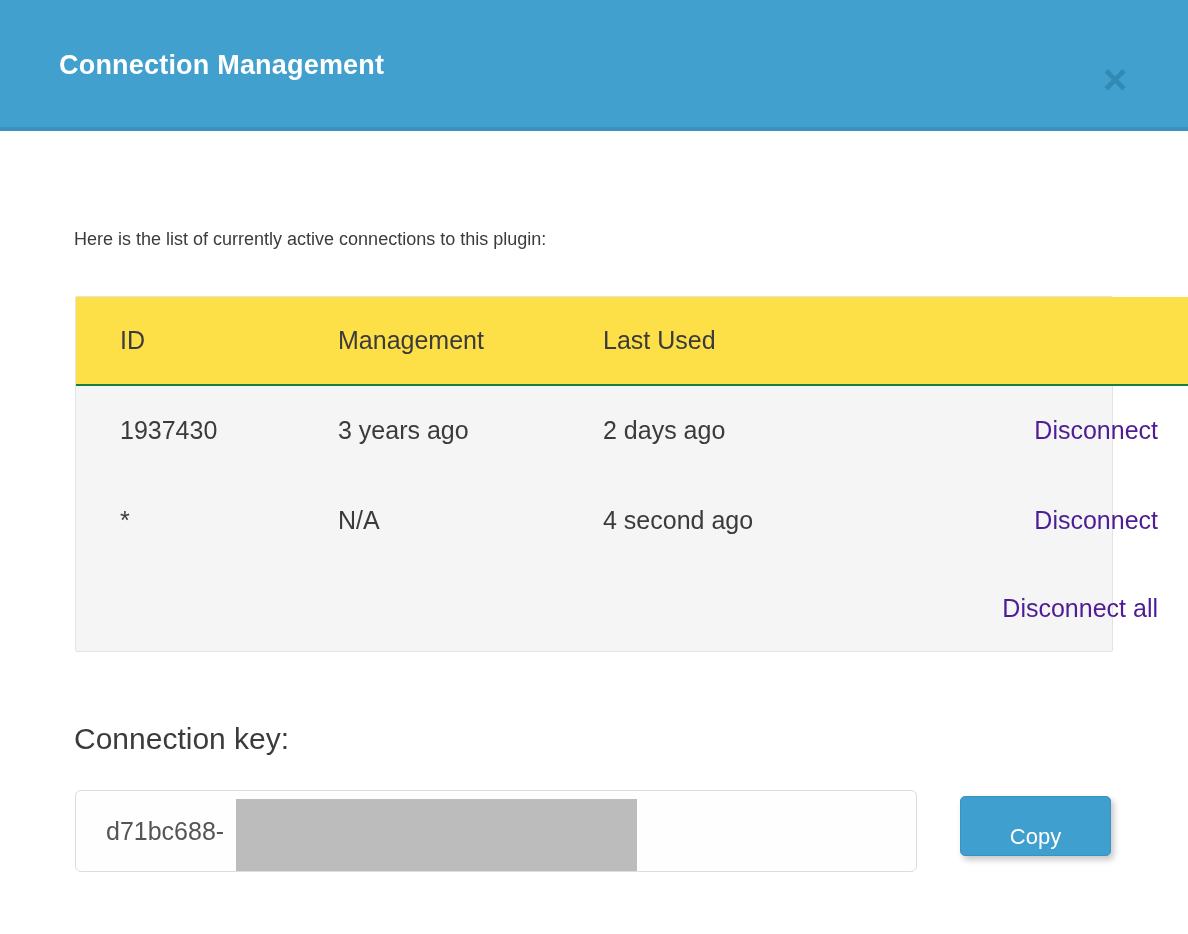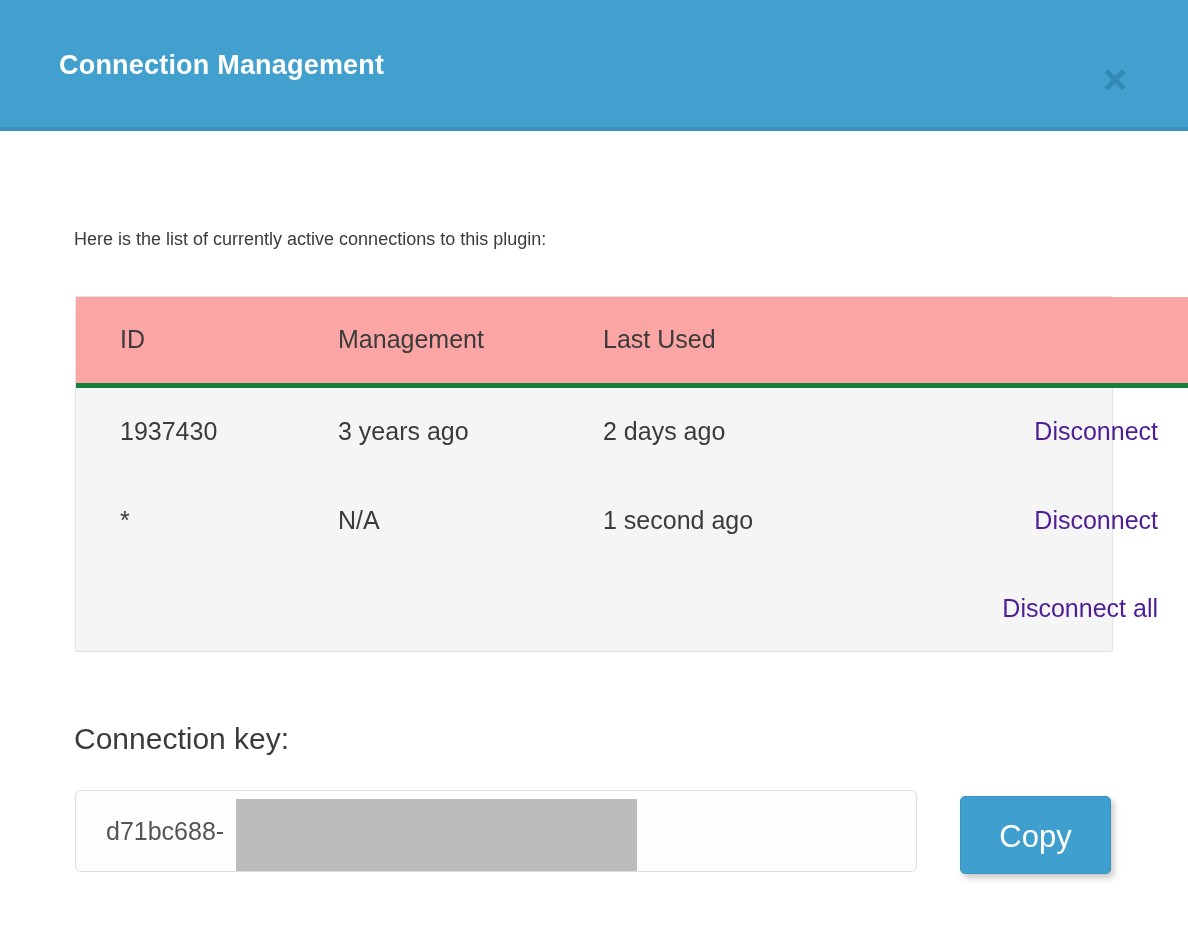--- a/index.html
+++ b/index.html
@@ -103,22 +103,22 @@
     font-weight: normal;
     font-size: 25px;
     color: #3b3b3b;
     padding: 0;
     vertical-align: middle;
   }
   .conn-table thead tr {
     height: 88px;
   }
   .conn-table thead th {
-    border-bottom: 5px solid #15803d;
-    background: #fca5a5;
+    border-bottom: 2px solid #15803d;
+    background: #fde047;
   }
   .conn-table tbody tr {
     height: 90px;
   }
   .col-id      { width: 218px; padding-left: 44px !important; }
   .col-conn    { width: 265px; }
   .col-last    { width: 310px; }
   .col-action  { width: 245px; text-align: right !important; padding-right: 41px !important; }
 
   .action-link {
@@ -176,27 +176,27 @@
     height: 72px;
     background: #bcbcbc;
     pointer-events: none;
   }
 
   .copy-button {
     position: absolute;
     left: 885px;
     top: 6px;
     width: 151px;
-    height: 78px;
+    height: 60px;
     background: #3f9fce;
     border: 1px solid #3a93bf;
     border-radius: 5px;
     color: #ffffff;
     font-family: "Liberation Sans", sans-serif;
-    font-size: 31px;
+    font-size: 22px;
     line-height: 80px;
     text-align: center;
     cursor: pointer;
     padding: 0;
     box-shadow: 3px 4px 6px rgba(0,0,0,0.22);
     box-sizing: border-box;
   }
 </style>
 </head>
 <body>
@@ -227,21 +227,21 @@
             <td class="col-id">1937430</td>
             <td class="col-conn">3 years ago</td>
             <td class="col-last">2 days ago</td>
             <td class="col-action">
               <span class="action-link">Disconnect</span>
             </td>
           </tr>
           <tr>
             <td class="col-id">*</td>
             <td class="col-conn">N/A</td>
-            <td class="col-last">1 second ago</td>
+            <td class="col-last">4 second ago</td>
             <td class="col-action">
               <span class="action-link">Disconnect</span>
             </td>
           </tr>
           <tr class="footer-row">
             <td class="col-id"></td>
             <td class="col-conn"></td>
             <td class="col-last"></td>
             <td class="col-action">
               <span class="action-link">Disconnect all</span>

